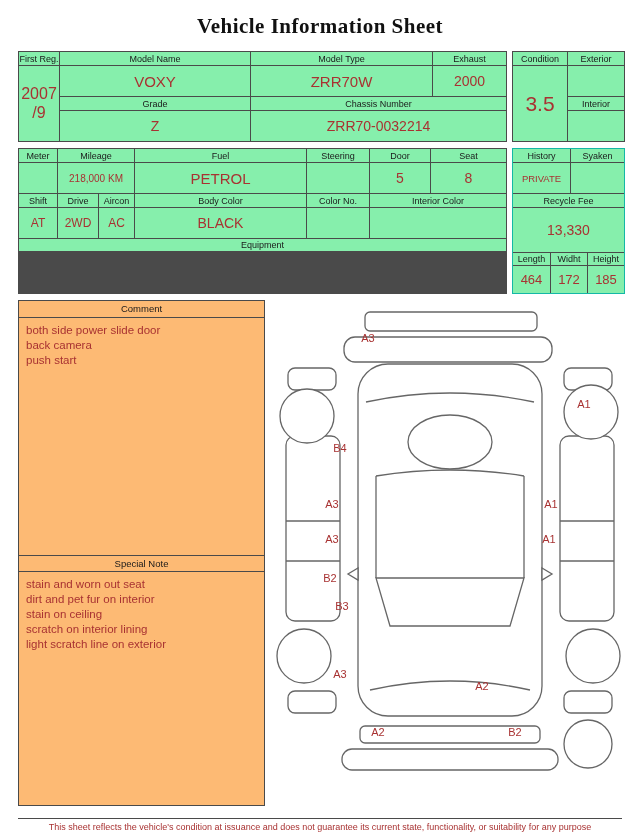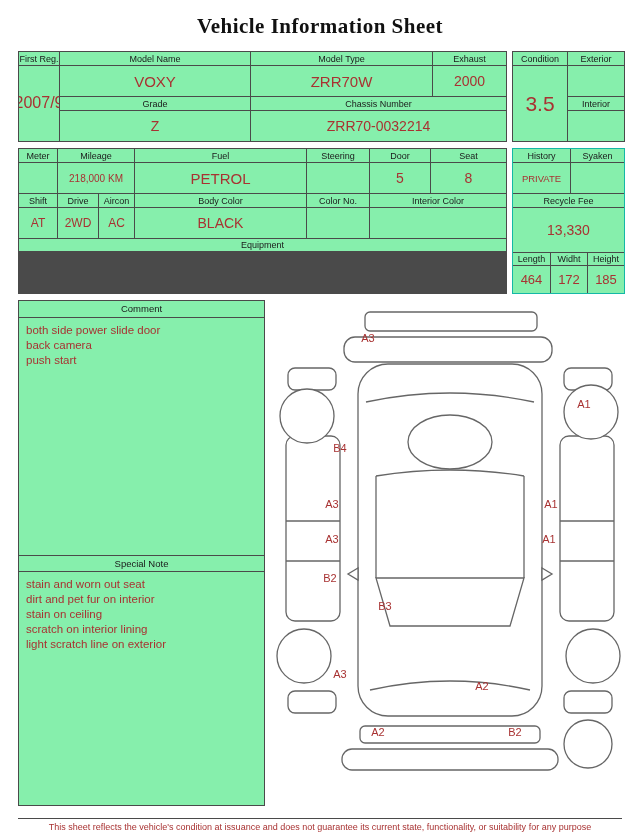--- a/index.html
+++ b/index.html
@@ -20,37 +20,37 @@
   .band { display: flex; gap: 5px; margin: 0 18px 6px 18px; }
   .band.first { margin-top: 12px; }
 
   .grid { display: grid; gap: 1px; background: #4a4a4a; border: 1px solid #4a4a4a; }
   .cell { background: #86efac; display: flex; align-items: center; justify-content: center; overflow: hidden; }
   .hdr { font-size: 9px; color: #1a1a1a; }
   .val { color: #a83232; }
   .v16 { font-size: 16px; } .v15 { font-size: 15px; } .v14 { font-size: 14px; }
   .v13 { font-size: 13px; } .v12 { font-size: 12px; } .v21 { font-size: 21px; }
   .v10 { font-size: 10px; } .v9  { font-size: 9.5px; }
-  .two-line { flex-direction: row; line-height: 1.15; }
+  .two-line { flex-direction: column; line-height: 1.15; }
 
   .t1-left { grid-template-columns: 40px 190px 181px 73px; grid-template-rows: 13px 30px 13px 30px; }
   .t1-right { grid-template-columns: 54px 56px; grid-template-rows: 13px 30px 13px 30px; }
 
   .t2-left { grid-template-columns: 38px 40px 35px 171px 62px 60px 75px; grid-template-rows: 13px 30px 13px 30px 12px 40px; }
   .t2-right-wrap { border: 1px solid #14b8a6; background: #4a4a4a; display: flex; flex-direction: column; gap: 1px; width: 113px; }
   .t2-right-a { grid-template-columns: 57px 53px; grid-template-rows: 13px 30px 13px 44px; border: none; }
   .t2-right-b { grid-template-columns: 37px 36px 36px; grid-template-rows: 12px 27px; border: none; }
 
   .equip-text {
     font-size: 9.5px; line-height: 1.3; color: #a83232;
     padding: 2px 4px; text-align: left; align-items: flex-start; justify-content: flex-start; display: block;
   }
 
   .bottom { display: flex; margin: 5px 10px 0 18px; gap: 5px; }
-  .notes { width: 247px; height: 506px; border: 1px solid #4a4a4a; background: #86efac; display: flex; flex-direction: column; }
+  .notes { width: 247px; height: 506px; border: 1px solid #4a4a4a; background: #fdba74; display: flex; flex-direction: column; }
   .notes-hdr {
     height: 17px; line-height: 16px; text-align: center; font-size: 9.5px;
     border-bottom: 1px solid #4a4a4a; flex: 0 0 auto; color: #1a1a1a;
   }
   .notes-hdr.mid { border-top: 1px solid #4a4a4a; }
   .notes-body { padding: 5px 7px; color: #a83232; font-size: 11.5px; line-height: 1.3; flex: 0 0 auto; text-align: left; }
   .comment-body { height: 237px; }
   .special-body { flex: 1 1 auto; }
 
   .diagram { position: relative; width: 360px; height: 478px; margin-top: 6px; }
@@ -215,21 +215,21 @@
       </svg>
       <div>
           <span class="mark" style="left: 98px; top: 32px;">A3</span>
           <span class="mark" style="left: 314px; top: 98px;">A1</span>
           <span class="mark" style="left: 70px; top: 142px;">B4</span>
           <span class="mark" style="left: 62px; top: 198px;">A3</span>
           <span class="mark" style="left: 281px; top: 198px;">A1</span>
           <span class="mark" style="left: 62px; top: 233px;">A3</span>
           <span class="mark" style="left: 279px; top: 233px;">A1</span>
           <span class="mark" style="left: 60px; top: 272px;">B2</span>
-          <span class="mark" style="left: 72px; top: 300px; margin-left: 43px;">B3</span>
+          <span class="mark" style="left: 72px; top: 300px;">B3</span>
           <span class="mark" style="left: 70px; top: 368px;">A3</span>
           <span class="mark" style="left: 212px; top: 380px;">A2</span>
           <span class="mark" style="left: 108px; top: 426px;">A2</span>
           <span class="mark" style="left: 245px; top: 426px;">B2</span>
         </div>
     </div>
   </div>
 
   <div class="footer">This sheet reflects the vehicle's condition at issuance and does not guarantee its current state, functionality, or suitability for any purpose</div>
 

